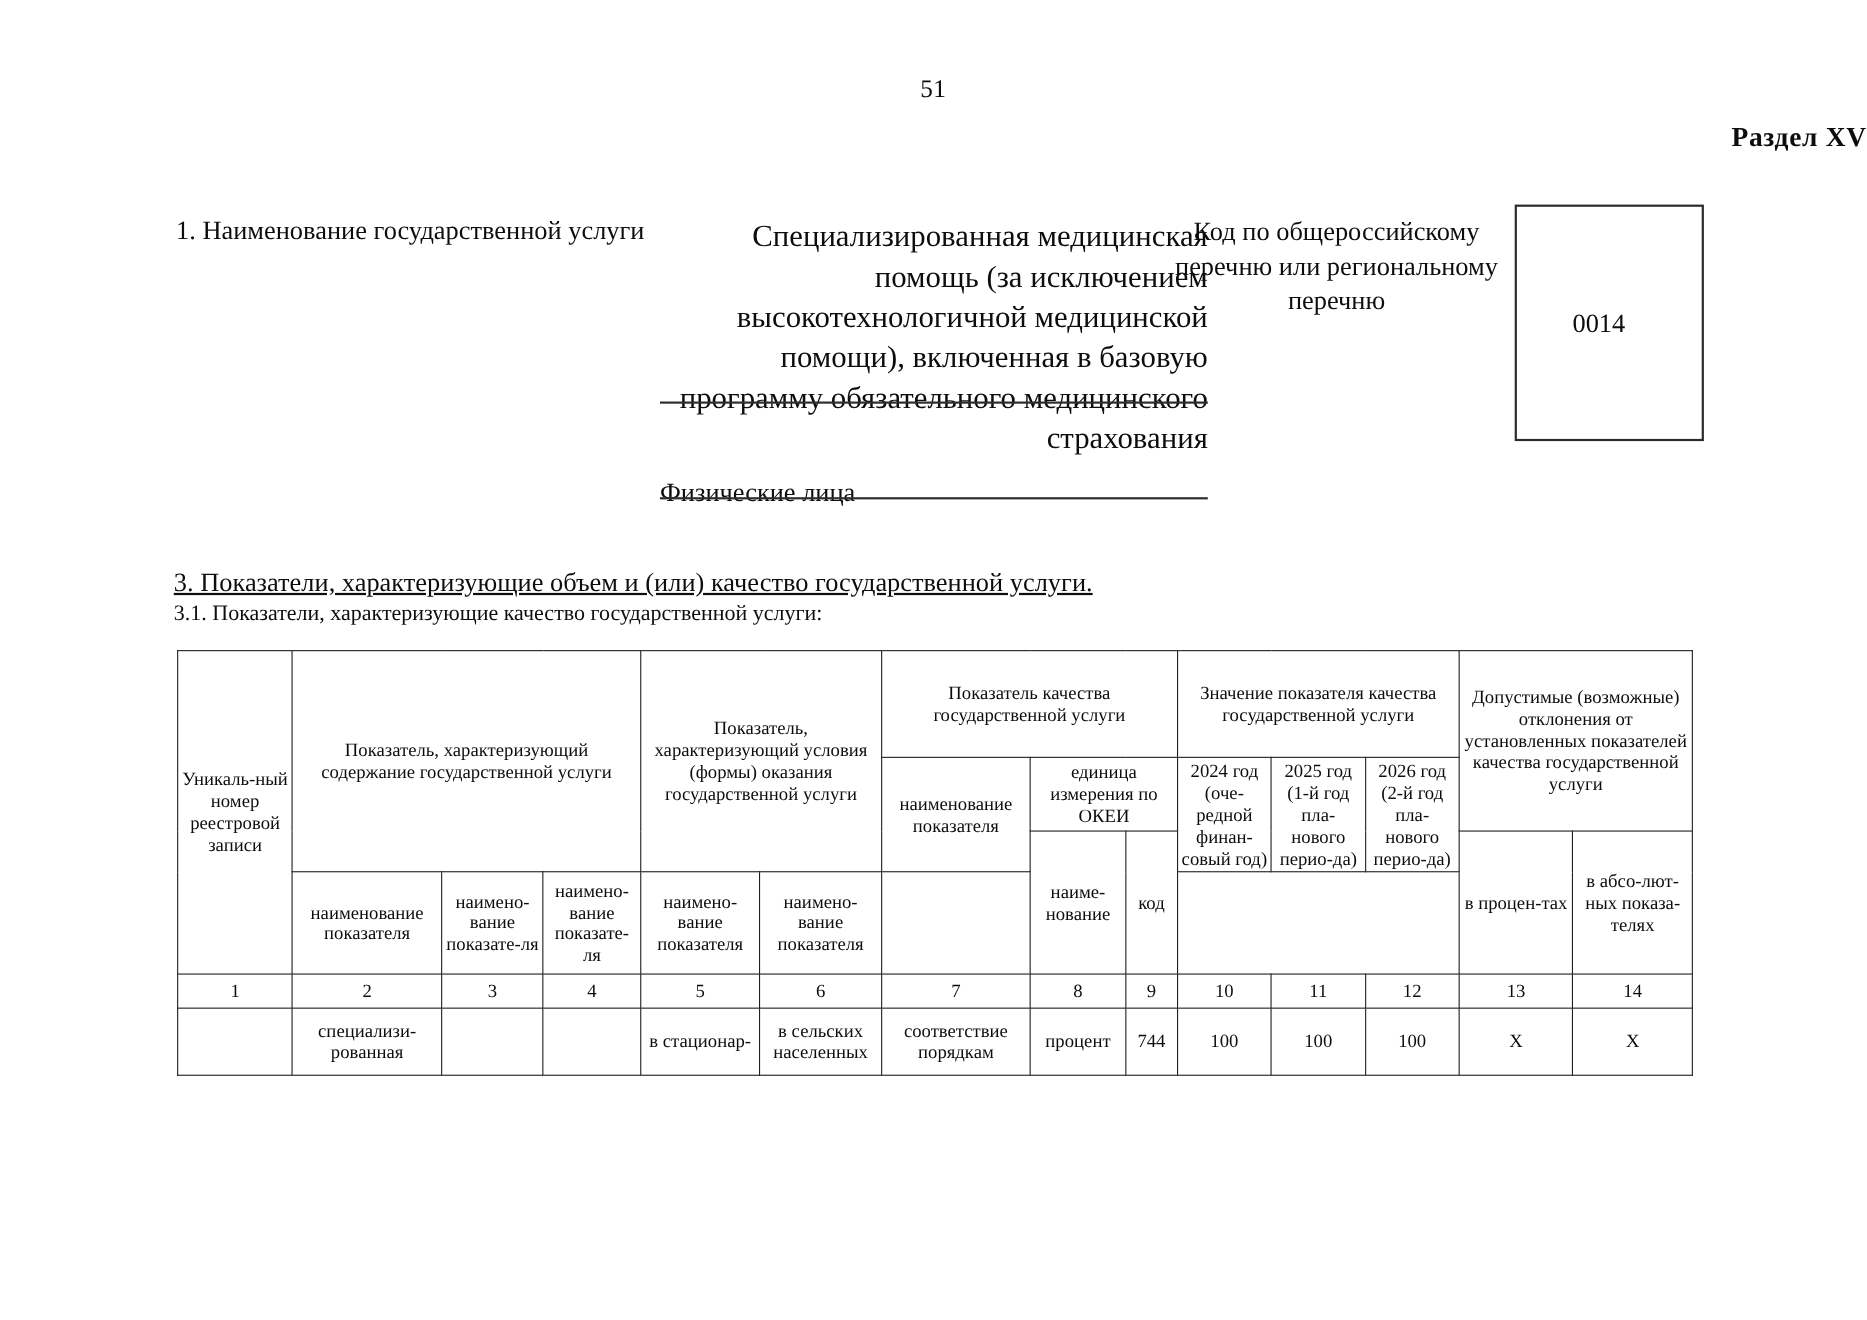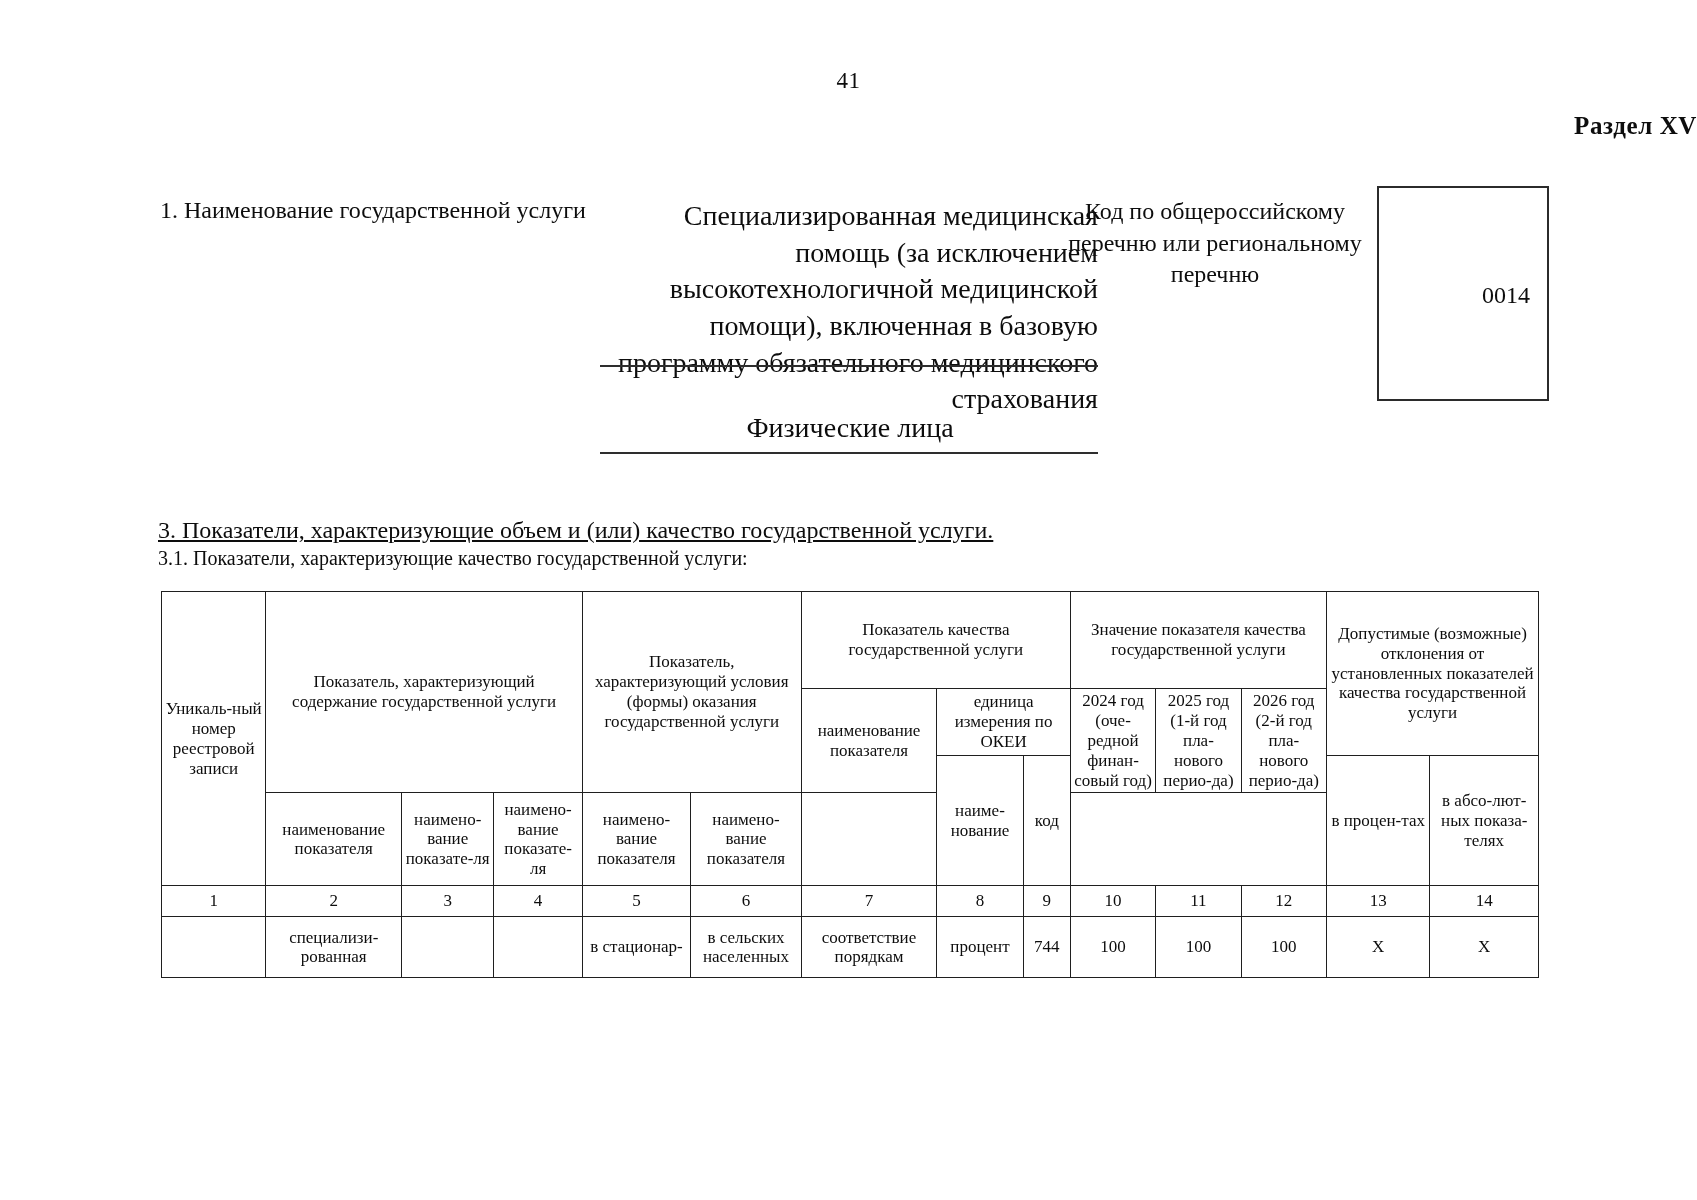--- a/index.html
+++ b/index.html
@@ -82,39 +82,39 @@
     width: 172px;
     height: 215px;
     border: 2px solid #2b2b2b;
     box-sizing: border-box;
   }
   .code-box-value {
     position: absolute;
     top: 282px;
     left: 1377px;
     width: 153px;
-    text-align: right;
+    text-align: center;
     font-size: 24px;
   }
 
   
   .label-2 {
     position: absolute;
     top: 400px;
     left: 160px;
     font-size: 24px;
     line-height: 1.32;
   }
   .consumers-value {
     position: absolute;
-    top: 412px;
+    top: 435px;
     left: 600px;
     width: 500px;
-    text-align: center;
-    font-size: 28px;
+    text-align: left;
+    font-size: 24px;
   }
   .rule-2 {
     position: absolute;
     top: 452px;
     left: 600px;
     width: 498px;
     border-bottom: 2px solid #2e2e2e;
   }
 
   
@@ -155,21 +155,21 @@
   td.big { font-size: 18px; }
   td.num { font-size: 17px; height: 26px; }
   td.data { height: 56px; vertical-align: top; padding-top: 5px; }
   td.data-mid { vertical-align: middle; }
 </style>
 </head>
 <body>
 
 <div class="page">
 
-  <div class="page-number">41</div>
+  <div class="page-number">51</div>
   <div class="section-title">Раздел XV</div>
 
   <div class="label-1">1. Наименование государственной услуги</div>
   <div class="service-name">Специализированная медицинская помощь (за исключением высокотехнологичной медицинской помощи), включенная в базовую программу обязательного медицинского страхования</div>
   <div class="rule-1"></div>
 
   <div class="code-label">Код по общероссийскому перечню или региональному перечню</div>
   <div class="code-box"></div>
   <div class="code-box-value">0014</div>
 

